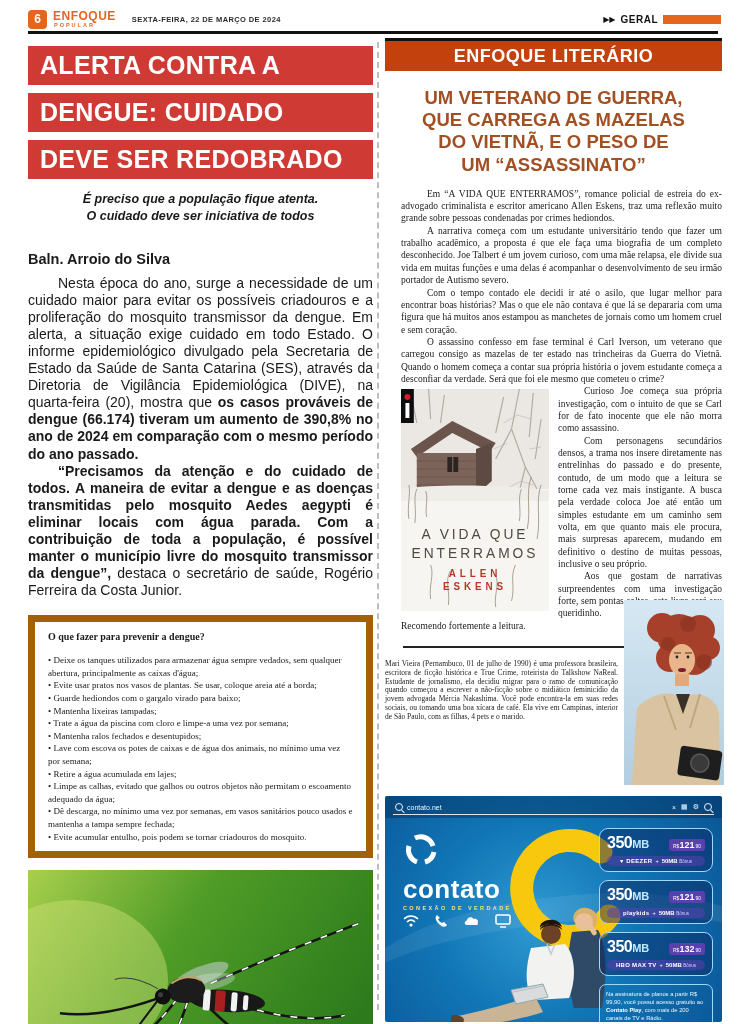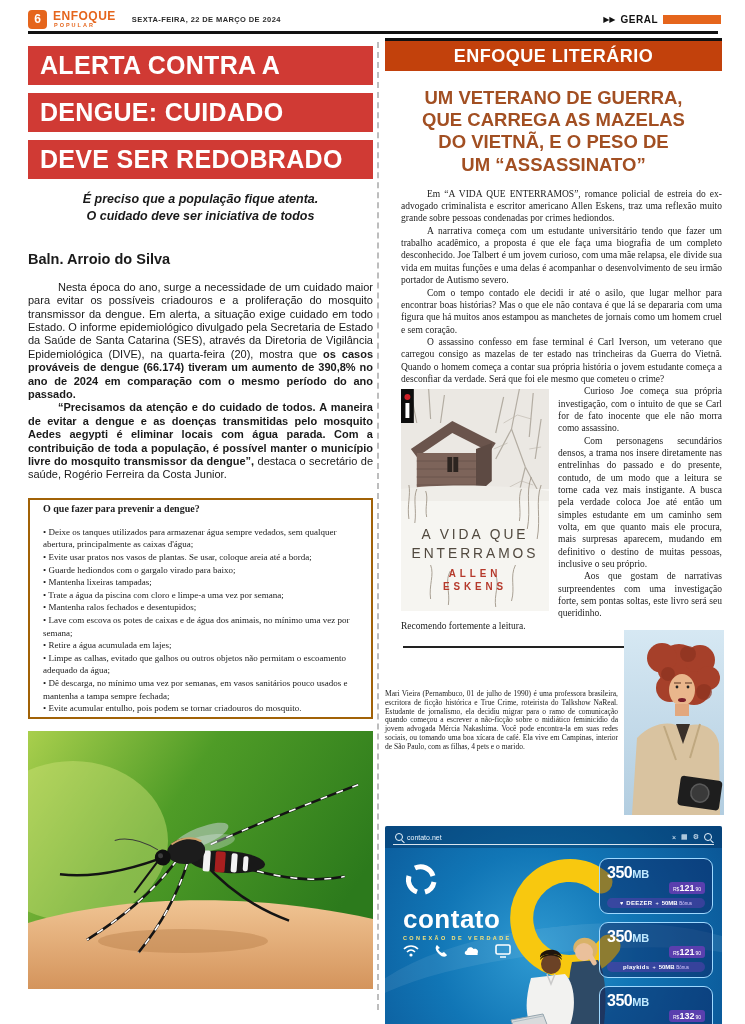--- a/index.html
+++ b/index.html
@@ -18,39 +18,39 @@
   .hdr-section{font-weight:bold;font-size:10px;color:#111;letter-spacing:.5px;}
   .hdr-bar{width:58px;height:9px;background:#e5651c;}
   .hdr-rule{position:absolute;left:28px;top:31px;width:690px;height:3px;background:#111;}
   .col-divider{position:absolute;left:377px;top:42px;height:968px;border-left:2px dashed #bdbdbd;}
   
   .left-col{position:absolute;left:28px;top:46px;width:345px;}
   .red-bar{background:#d03a34;color:#fff;font-weight:bold;font-size:25px;height:39px;line-height:39px;
            padding-left:12px;margin-bottom:8px;letter-spacing:.3px;white-space:nowrap;}
   .subtitle{margin-top:12px;text-align:center;font-style:italic;font-weight:bold;font-size:12.5px;line-height:1.35;}
   .byline{margin-top:26px;font-weight:bold;font-size:14.5px;}
-  .l-body{margin-top:14px;font-size:11px;line-height:1.22;text-align:justify;}
+  .l-body{margin-top:8px;font-size:14px;line-height:1.22;text-align:justify;}
   .l-body p{margin:0;text-indent:30px;}
-  .prevention{margin-top:16px;border:2px solid #a16207;padding:2px 13px;
+  .prevention{margin-top:16px;border:7px solid #a16207;padding:8px 13px;
               font-family:"Liberation Serif",serif;font-size:9px;line-height:1.4;}
   .prevention h3{margin:0 0 10px;font-size:10px;}
   .prevention ul{margin:0;padding:0;list-style:none;}
   .prevention li::before{content:"• ";}
   .photo{margin-top:12px;width:345px;height:258px;display:block;}
   
   .right-col{position:absolute;left:385px;top:38px;width:337px;}
   .brown-bar{background:#c2410c;color:#fff;text-align:center;font-weight:bold;font-size:18px;
              padding:5px 0 4px;letter-spacing:.5px;border-top:3px solid #111;}
   .r-headline{margin-top:16px;color:#a24f22;text-align:center;font-weight:bold;font-size:18.5px;line-height:1.2;}
   .r-body{margin-top:12px;font-family:"Liberation Serif",serif;font-size:9.5px;line-height:1.3;text-align:justify;margin-left:16px;}
   .r-body p{margin:0;text-indent:26px;}
   .book-cover{float:left;width:148px;height:222px;margin:4px 9px 4px 0;}
   .closing{margin-top:12px;text-indent:0 !important;}
   .r-rule{clear:both;margin:14px 0 0 18px;width:230px;border:0;border-top:2px solid #222;}
-  .bio-row{position:relative;margin-top:42px;padding-right:104px;min-height:120px;}
+  .bio-row{position:relative;margin-top:12px;padding-right:104px;min-height:120px;}
   .bio-text{width:233px;font-family:"Liberation Serif",serif;font-size:7.5px;line-height:1.17;text-align:justify;}
   .author-photo{position:absolute;right:-2px;top:-60px;width:100px;height:185px;}
   
   .ad{position:relative;margin-top:16px;width:337px;height:226px;border-radius:2px;overflow:hidden;
       background:radial-gradient(circle at 45% 55%, #2f9ad2 0%, #1176b6 45%, #0a5494 100%);color:#fff;}
   .ad-swoosh{position:absolute;left:-30px;bottom:-20px;width:420px;height:120px;
              border-radius:50%;border-top:26px solid rgba(255,255,255,.08);transform:rotate(-6deg);}
   .ad-topbar{position:absolute;left:0;top:0;right:0;height:22px;background:rgba(0,35,75,.35);
              display:flex;align-items:center;padding:0 10px;gap:4px;font-size:7px;color:#e9f4fd;}
   .ad-topbar::after{content:"";position:absolute;left:8px;right:8px;bottom:3px;height:1px;background:rgba(255,255,255,.85);}
@@ -63,21 +63,21 @@
   .ad-icons{position:absolute;left:18px;top:118px;display:flex;gap:15px;}
   .ad-phone{position:absolute;left:18px;bottom:26px;}
   .ad-phone-label{font-size:6.5px;color:#dff0fc;}
   .ad-phone-num{font-size:14px;font-weight:bold;letter-spacing:.5px;}
   .ad-social{display:inline-flex;align-items:center;gap:3px;margin-top:4px;border:1px solid #bfe3ff;
              border-radius:8px;padding:2px 7px;font-size:6px;color:#eaf6ff;}
   .ad-arc{position:absolute;left:118px;top:26px;width:135px;height:135px;}
   .ad-people{position:absolute;left:66px;bottom:0;width:195px;height:118px;}
   .ad-plans{position:absolute;right:9px;top:32px;width:114px;}
   .plan-card{background:rgba(12,30,92,.45);border:1px solid #9fd9ff;border-radius:9px;padding:5px 7px 5px;margin-bottom:8px;}
-  .plan-top{display:flex;align-items:baseline;flex-direction:column;}
+  .plan-top{display:flex;align-items:baseline;}
   .plan-size b{font-size:16px;letter-spacing:-.5px;}
   .plan-size .mb{font-size:11px;color:#bfe9ff;font-weight:bold;}
   .plan-price{margin-left:auto;background:#5a3fae;border-radius:3px;padding:1px 4px;display:flex;align-items:baseline;}
   .plan-price .cur{font-size:5px;}
   .plan-price b{font-size:9px;}
   .plan-price sup{font-size:5px;margin-left:1px;}
   .plan-bundle{margin-top:4px;display:flex;align-items:center;justify-content:center;gap:3px;
                background:rgba(90,63,174,.55);border-radius:7px;padding:2px 4px;font-size:5.5px;}
   .plan-bundle .svc{font-weight:bold;font-size:6px;letter-spacing:.3px;}
   .plan-bundle .bonus b{font-size:6px;}

